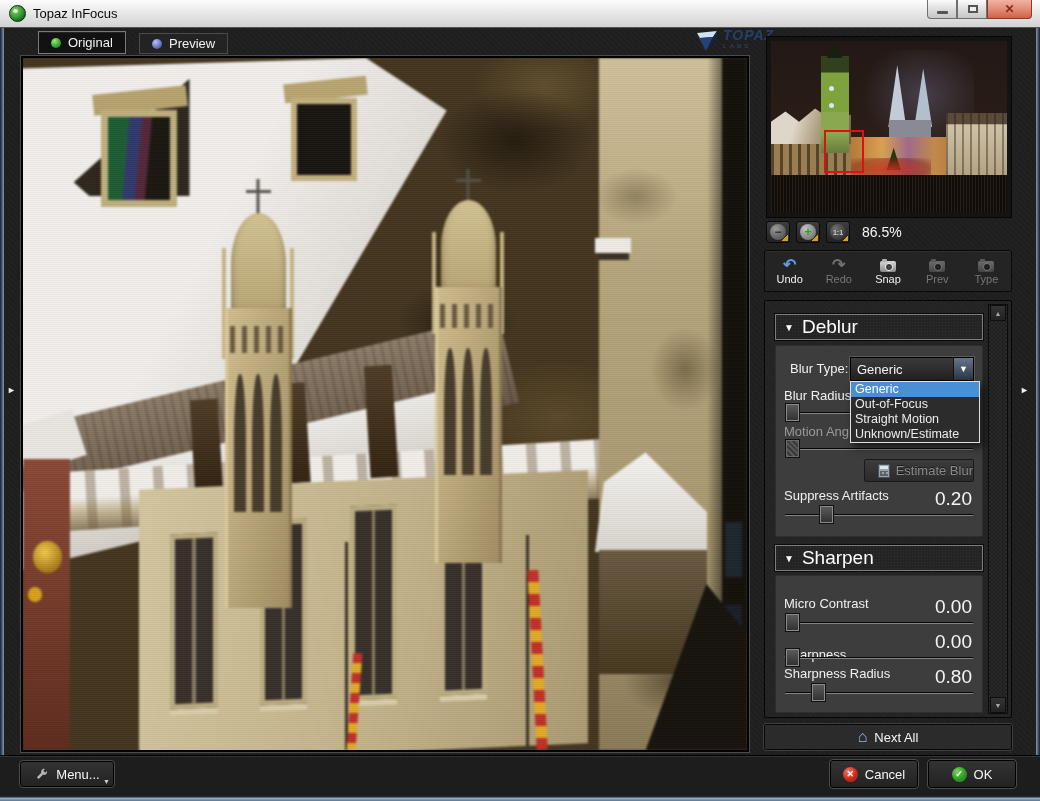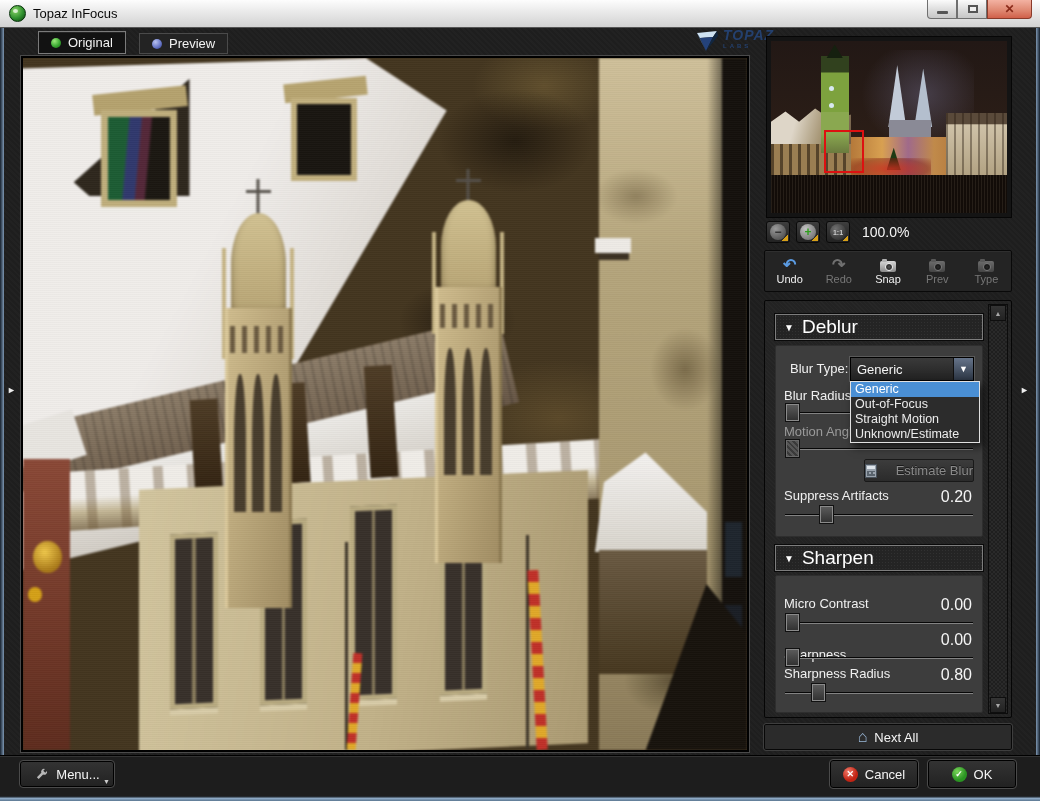--- a/index.html
+++ b/index.html
@@ -100,39 +100,39 @@
     background:#232323;
     background-image:repeating-linear-gradient(45deg,rgba(255,255,255,.02) 0 1px,transparent 1px 3px);}
   .shead{position:absolute;left:10px;width:208px;height:26px;border:1px solid #7d7d7d;outline:1px solid #0a0a0a;
     background:#242424;background-image:radial-gradient(rgba(255,255,255,.06) 1px,transparent 1px);background-size:3px 3px;
     display:flex;align-items:center;gap:8px;padding:0 8px;cursor:pointer;}
   .shead .tri{font-size:10px;color:#fff;}
   .shead .htxt{font-size:19px;color:#fff;}
   .sbody{position:absolute;left:10px;width:208px;background:#3d3d3d;border:1px solid #2e2e2e;border-radius:2px;}
   .lbl{position:absolute;font-size:13px;color:#f0f0f0;white-space:nowrap;}
   .lbl.dim{color:#9a9a9a;}
-  .val{position:absolute;font-size:16px;color:#f5f5f5;right:10px;text-align:right;}
+  .val{position:absolute;font-size:19px;color:#f5f5f5;right:10px;text-align:right;}
   .slider{position:absolute;left:9px;right:9px;height:18px;cursor:pointer;}
   .strack{position:absolute;left:0;right:0;top:8px;height:2px;background:#070707;border-bottom:1px solid rgba(255,255,255,.5);}
   .handle{position:absolute;top:0;width:13px;height:17px;margin-left:-3px;
     background:linear-gradient(180deg,#5a5a5a,#323232);border:1px solid #8a8a8a;box-shadow:0 0 0 1px #111;cursor:grab;}
   .handle.dis{background:repeating-linear-gradient(45deg,#565656 0 2px,#3a3a3a 2px 4px);border-color:#6a6a6a;}
 
   .combo{position:absolute;left:74px;top:11px;width:124px;height:24px;border:1px solid #000;
     outline:1px solid #5a5a5a;background:linear-gradient(180deg,#3a3a3a,#222);display:flex;align-items:center;cursor:pointer;}
   .combo .cval{flex:1;font-size:13px;color:#f5f5f5;padding-left:6px;}
   .combo .cbtn{width:20px;height:100%;border-left:1px solid #111;display:flex;align-items:center;justify-content:center;
     background:linear-gradient(180deg,#66748a,#2c3644);color:#fff;font-size:9px;}
   .droplist{position:absolute;left:74px;top:35px;width:130px;z-index:50;background:#2c2c2c;
     border:1px solid #e0e0e0;box-shadow:3px 4px 8px rgba(0,0,0,.65);}
   .opt{height:15px;line-height:15px;font-size:12.5px;color:#ececec;padding:0 4px;cursor:pointer;white-space:nowrap;}
   .opt.sel{background:#4a8fd4;color:#fff;}
 
   .btn-est{position:absolute;left:88px;top:113px;width:110px;height:23px;background:linear-gradient(180deg,#3c3c3c,#2b2b2b);
-    border:1px solid #191919;border-radius:2px;display:flex;align-items:center;justify-content:space-between;gap:6px;cursor:default;}
+    border:1px solid #191919;border-radius:2px;display:flex;align-items:center;justify-content:flex-end;gap:6px;cursor:default;}
   .btn-est span{font-size:13px;color:#8a8a8a;text-shadow:0 -1px 0 #1a1a1a;}
   .calcico{width:12px;height:14px;background:#9aa4ae;border:1px solid #49525c;position:relative;}
   .calcico::before{content:'';position:absolute;left:1px;top:1px;right:1px;height:3px;background:#dfe6ec;}
   .calcico::after{content:'';position:absolute;left:1px;top:6px;right:1px;bottom:1px;
     background:repeating-linear-gradient(90deg,#5a646e 0 2px,transparent 2px 4px),
                repeating-linear-gradient(0deg,#5a646e 0 2px,transparent 2px 4px);}
 
   .sbar{position:absolute;right:3px;top:3px;bottom:3px;width:20px;border:1px solid #0c0c0c;
     background:repeating-conic-gradient(#2a2a2a 0% 25%,#1f1f1f 0% 50%) 0 0/4px 4px;}
   .sbtn{position:absolute;left:1px;right:1px;height:16px;background:linear-gradient(180deg,#343434,#222);
@@ -306,21 +306,21 @@
   <div class="zoomrow">
     <div class="zbtn">
         <div class="zcirc zc-minus">−</div>
       </div>
     <div class="zbtn">
         <div class="zcirc zc-plus">+</div>
       </div>
     <div class="zbtn">
         <div class="zcirc zc-one">1:1</div>
       </div>
-    <div class="zlabel">100.0%</div>
+    <div class="zlabel">86.5%</div>
   </div>
 
   <div class="tools">
     <div class="tool">
       <span class="ic-undo">↶</span>
       <span class="tlabel">Undo</span>
     </div>
     <div class="tool dim">
       <span class="ic-redo">↷</span>
       <span class="tlabel">Redo</span>

